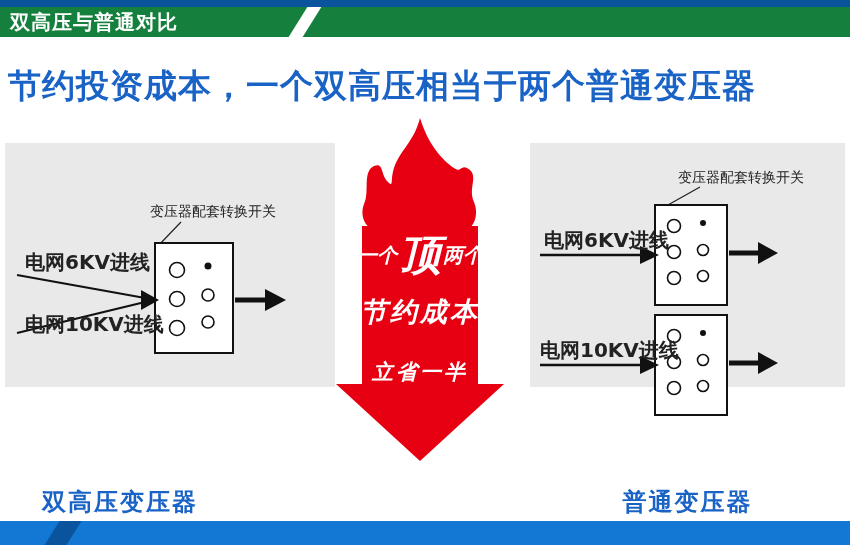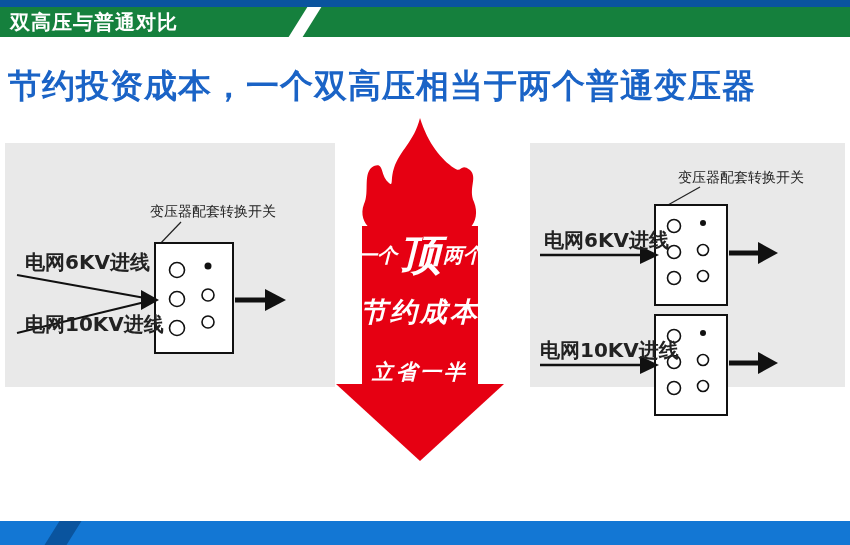--- a/index.html
+++ b/index.html
@@ -190,18 +190,20 @@
     </svg>
     <div class="cg-text cg-line1">
       <span>一个</span>
         <span class="big">顶</span>
         <span>两个</span>
     </div>
     <div class="cg-text cg-line2">节约成本</div>
     <div class="cg-text cg-line3">立省一半</div>
   </div>
 
+  <div class="caption caption-left">双高压变压器</div>
+  <div class="caption caption-right">普通变压器</div>
 
   <div class="bottom-bar">
     <div class="bottom-slash"></div>
   </div>
 
 </div>
 
 </body></html>

